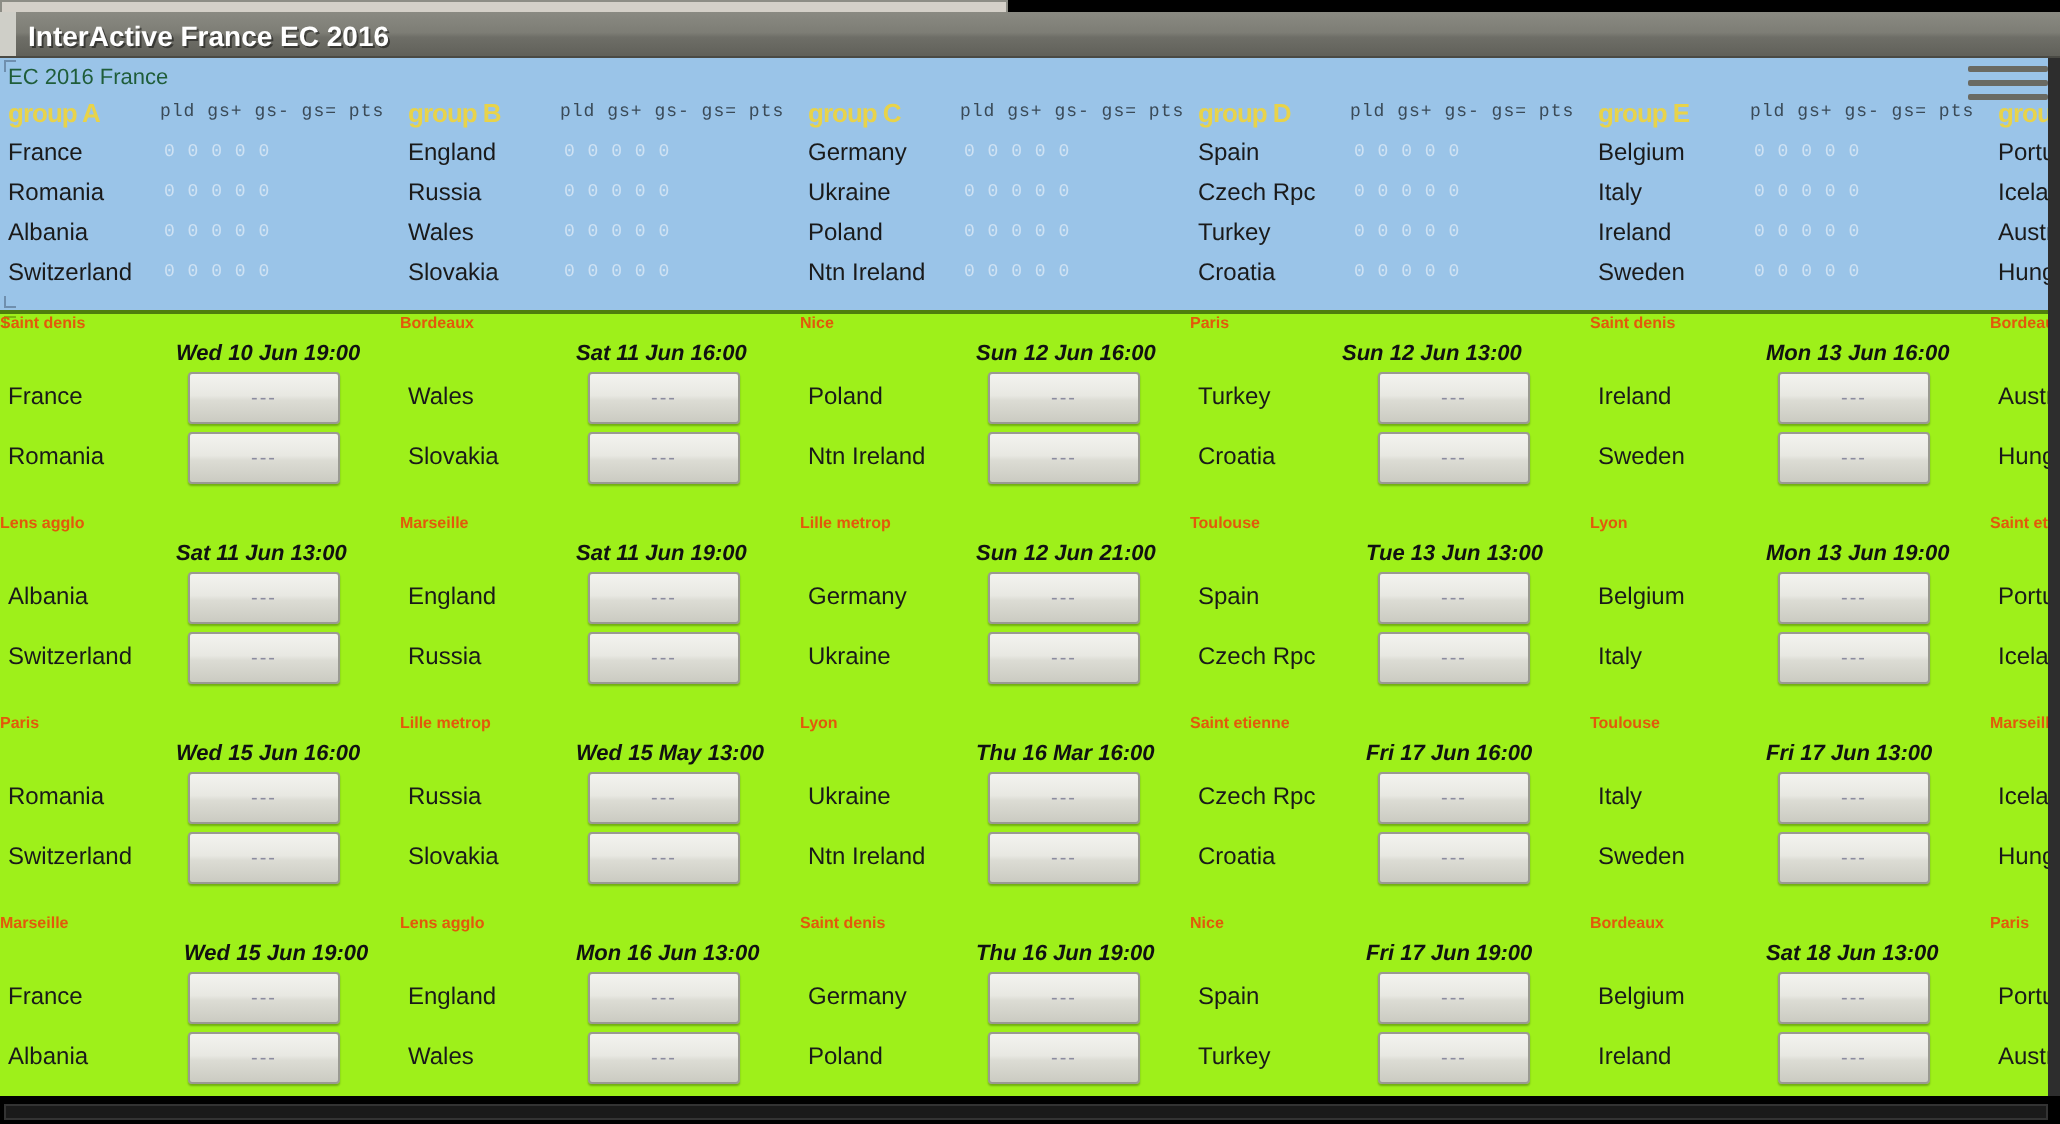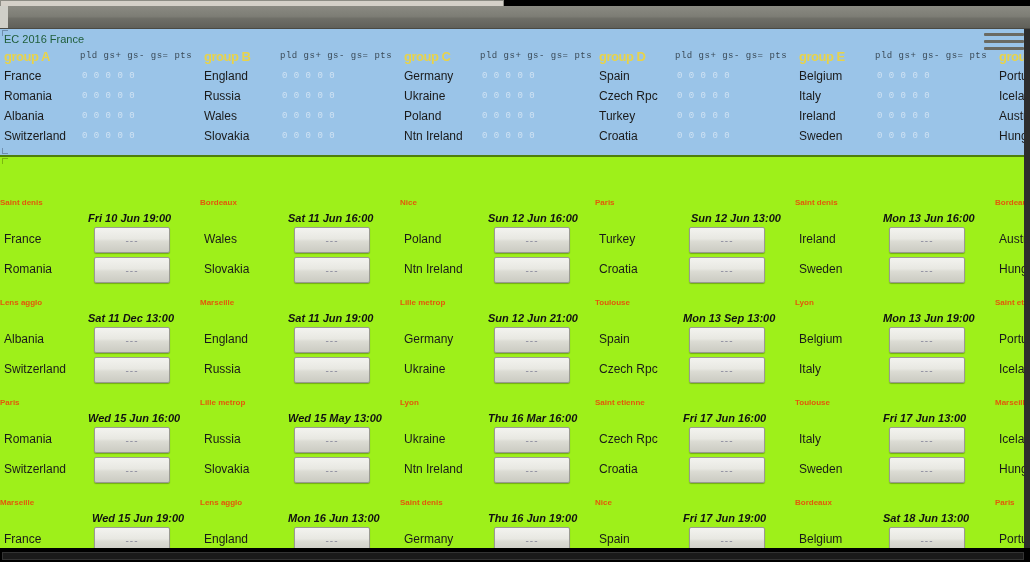--- a/index.html
+++ b/index.html
@@ -193,21 +193,20 @@
     position: absolute;
     left: 0;
     width: 1030px;
     height: 100px;
   }
   .fixture-cell {
     position: absolute;
     top: 0;
     width: 200px;
     height: 100px;
-    margin-top: 41px;
   }
   .venue-label {
     position: absolute;
     left: 0; top: 2px;
     font-size: 8px;
     color: #e2590b;
     white-space: nowrap;
     font-weight: bold;
   }
   .kickoff-label {
@@ -275,20 +274,21 @@
 </head>
 <body>
 
 <div id="app-window">
 
   <div id="top-stub"></div>
   <div id="top-stub-right"></div>
 
   <div id="title-bar">
     <div id="title-left-notch"></div>
+    <div id="title-text">InterActive France EC 2016</div>
   </div>
 
   <div id="standings-panel">
     <div class="corner-tick tick-tl"></div>
     <div class="corner-tick tick-bl"></div>
 
     <div id="standings-caption">EC 2016 France</div>
 
     <div id="menu-button">
       <span></span>
@@ -414,21 +414,21 @@
         </div>
       </div>
   </div>
 
   <div id="fixtures-panel">
     <div class="fixture-tick"></div>
     <div id="fixtures-container">
         <div class="fixture-row" style="top: 0px;">
           <div class="fixture-cell" style="left: 0px;">
             <div class="venue-label">Saint denis</div>
-            <div class="kickoff-label" style="left: 88px;">Fri 10 Jun 19:00</div>
+            <div class="kickoff-label" style="left: 88px;">Wed 10 Jun 19:00</div>
             <div class="fx-team home" style="left: 4px;">France</div>
             <div class="score-button home" style="left: 94px;">---</div>
             <div class="fx-team away" style="left: 4px;">Romania</div>
             <div class="score-button away" style="left: 94px;">---</div>
           </div>
           <div class="fixture-cell" style="left: 200px;">
             <div class="venue-label">Bordeaux</div>
             <div class="kickoff-label" style="left: 88px;">Sat 11 Jun 16:00</div>
             <div class="fx-team home" style="left: 4px;">Wales</div>
             <div class="score-button home" style="left: 94px;">---</div>
@@ -438,21 +438,21 @@
           <div class="fixture-cell" style="left: 400px;">
             <div class="venue-label">Nice</div>
             <div class="kickoff-label" style="left: 88px;">Sun 12 Jun 16:00</div>
             <div class="fx-team home" style="left: 4px;">Poland</div>
             <div class="score-button home" style="left: 94px;">---</div>
             <div class="fx-team away" style="left: 4px;">Ntn Ireland</div>
             <div class="score-button away" style="left: 94px;">---</div>
           </div>
           <div class="fixture-cell" style="left: 595px;">
             <div class="venue-label">Paris</div>
-            <div class="kickoff-label" style="left: 96px;">Sun 12 Jun 13:00</div>
+            <div class="kickoff-label" style="left: 76px;">Sun 12 Jun 13:00</div>
             <div class="fx-team home" style="left: 4px;">Turkey</div>
             <div class="score-button home" style="left: 94px;">---</div>
             <div class="fx-team away" style="left: 4px;">Croatia</div>
             <div class="score-button away" style="left: 94px;">---</div>
           </div>
           <div class="fixture-cell" style="left: 795px;">
             <div class="venue-label">Saint denis</div>
             <div class="kickoff-label" style="left: 88px;">Mon 13 Jun 16:00</div>
             <div class="fx-team home" style="left: 4px;">Ireland</div>
             <div class="score-button home" style="left: 94px;">---</div>
@@ -461,21 +461,21 @@
           </div>
           <div class="fixture-cell" style="left: 995px;">
             <div class="venue-label">Bordeaux</div>
             <div class="fx-team home" style="left: 4px;">Austria</div>
             <div class="fx-team away" style="left: 4px;">Hungary</div>
           </div>
         </div>
         <div class="fixture-row" style="top: 100px;">
           <div class="fixture-cell" style="left: 0px;">
             <div class="venue-label">Lens agglo</div>
-            <div class="kickoff-label" style="left: 88px;">Sat 11 Dec 13:00</div>
+            <div class="kickoff-label" style="left: 88px;">Sat 11 Jun 13:00</div>
             <div class="fx-team home" style="left: 4px;">Albania</div>
             <div class="score-button home" style="left: 94px;">---</div>
             <div class="fx-team away" style="left: 4px;">Switzerland</div>
             <div class="score-button away" style="left: 94px;">---</div>
           </div>
           <div class="fixture-cell" style="left: 200px;">
             <div class="venue-label">Marseille</div>
             <div class="kickoff-label" style="left: 88px;">Sat 11 Jun 19:00</div>
             <div class="fx-team home" style="left: 4px;">England</div>
             <div class="score-button home" style="left: 94px;">---</div>
@@ -485,21 +485,21 @@
           <div class="fixture-cell" style="left: 400px;">
             <div class="venue-label">Lille metrop</div>
             <div class="kickoff-label" style="left: 88px;">Sun 12 Jun 21:00</div>
             <div class="fx-team home" style="left: 4px;">Germany</div>
             <div class="score-button home" style="left: 94px;">---</div>
             <div class="fx-team away" style="left: 4px;">Ukraine</div>
             <div class="score-button away" style="left: 94px;">---</div>
           </div>
           <div class="fixture-cell" style="left: 595px;">
             <div class="venue-label">Toulouse</div>
-            <div class="kickoff-label" style="left: 88px;">Mon 13 Sep 13:00</div>
+            <div class="kickoff-label" style="left: 88px;">Tue 13 Jun 13:00</div>
             <div class="fx-team home" style="left: 4px;">Spain</div>
             <div class="score-button home" style="left: 94px;">---</div>
             <div class="fx-team away" style="left: 4px;">Czech Rpc</div>
             <div class="score-button away" style="left: 94px;">---</div>
           </div>
           <div class="fixture-cell" style="left: 795px;">
             <div class="venue-label">Lyon</div>
             <div class="kickoff-label" style="left: 88px;">Mon 13 Jun 19:00</div>
             <div class="fx-team home" style="left: 4px;">Belgium</div>
             <div class="score-button home" style="left: 94px;">---</div>

